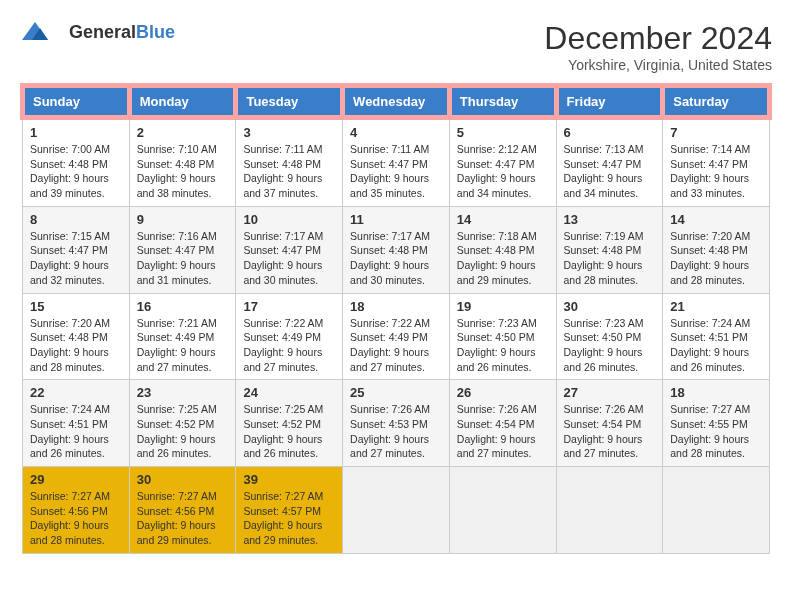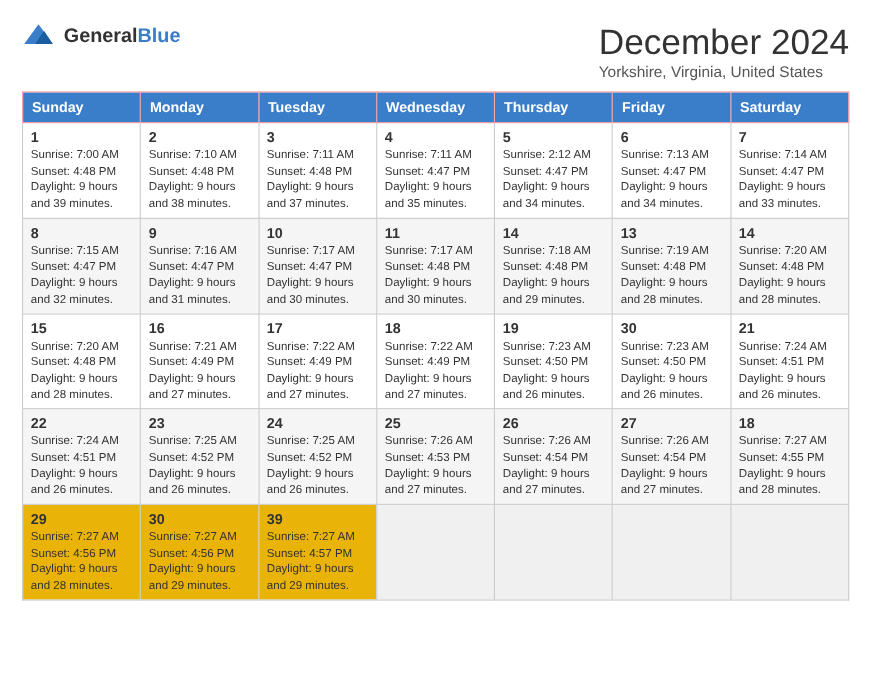--- a/index.html
+++ b/index.html
@@ -12,38 +12,38 @@
     }
     .header-area {
       display: flex;
       justify-content: space-between;
       align-items: flex-start;
       margin-bottom: 10px;
     }
     .logo {
       display: flex;
       align-items: center;
-      gap: 8px;
+      gap: 19px;
     }
     .logo-text-general {
       font-size: 18px;
       font-weight: bold;
       color: #333;
     }
     .logo-text-blue {
       font-size: 18px;
       font-weight: bold;
       color: #3a7dc9;
     }
     .logo-icon {
       width: 30px;
       height: 24px;
     }
     .title-area {
-      text-align: left;
+      text-align: right;
     }
     .main-title {
       font-size: 32px;
       font-weight: normal;
       color: #333;
     }
     .subtitle {
       font-size: 14px;
       color: #555;
     }
@@ -52,21 +52,21 @@
       border-collapse: collapse;
       border: 1px solid #ccc;
     }
     .calendar th {
       background: #3a7dc9;
       color: #fff;
       font-size: 13px;
       font-weight: bold;
       padding: 6px 8px;
       text-align: left;
-      border: 1px solid #fca5a5;
+      border: 5px solid #fca5a5;
     }
     .calendar td {
       vertical-align: top;
       padding: 5px 7px;
       border: 1px solid #ccc;
       font-size: 10.5px;
       color: #333;
       width: calc(100% / 7);
       min-height: 80px;
       background: #fff;

